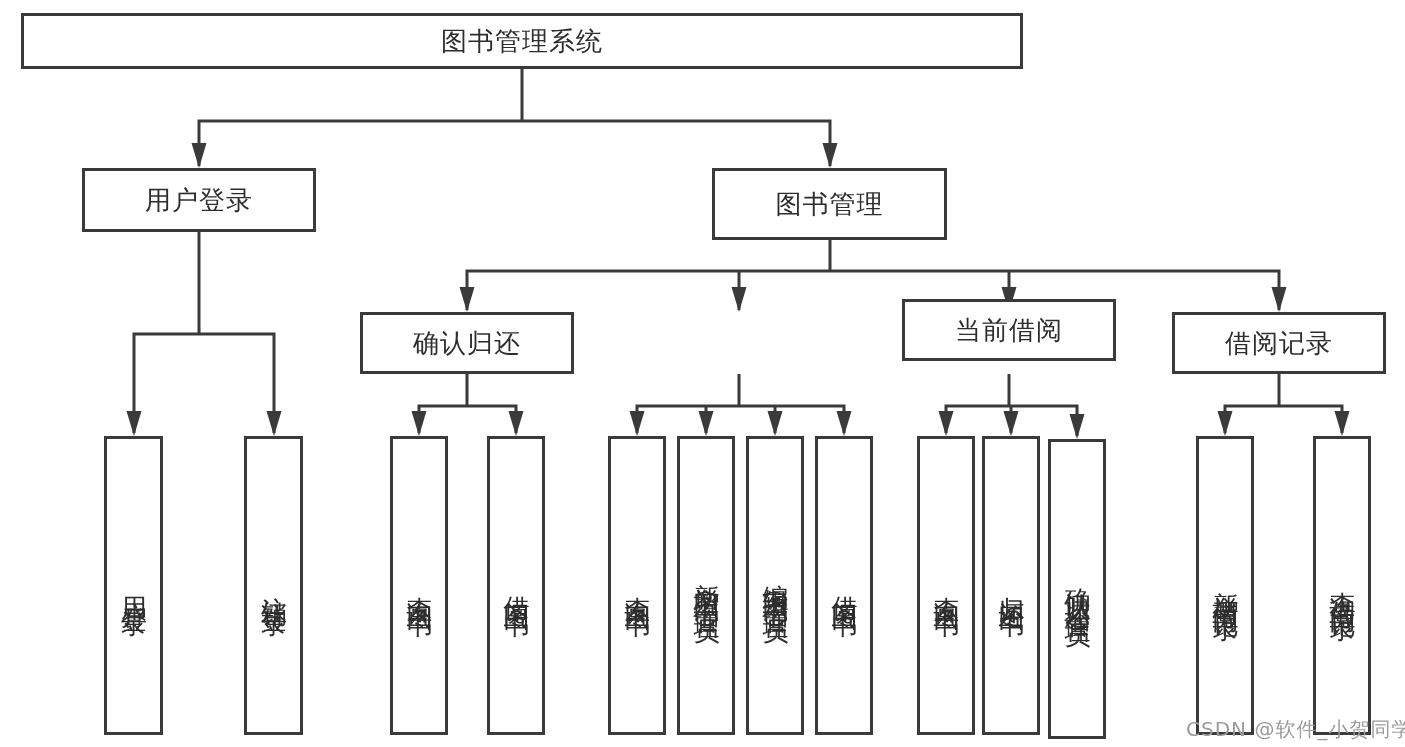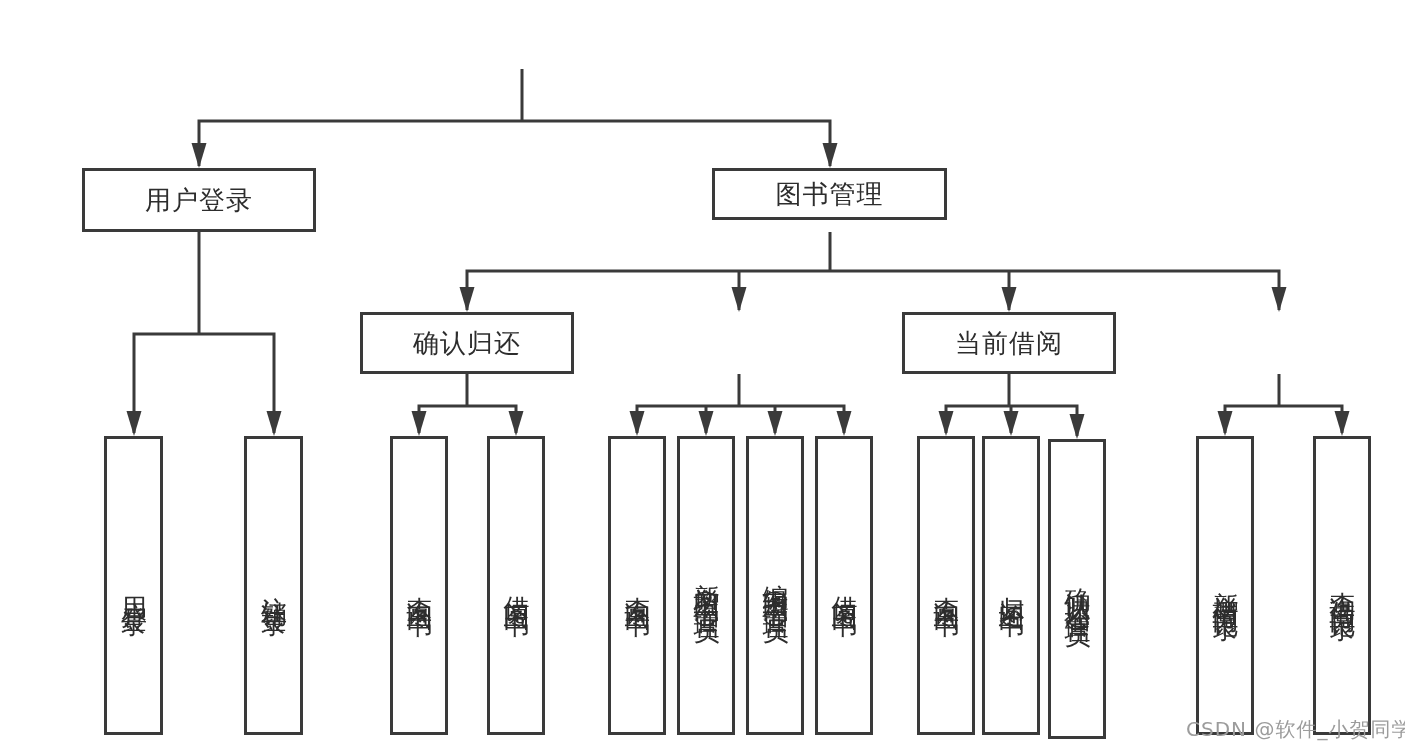--- a/index.html
+++ b/index.html
@@ -33,24 +33,24 @@
     text-orientation: mixed;
     font-size: 26px;
     letter-spacing: 5px;
     color: #2d2d2d;
     line-height: 1.15;
     white-space: nowrap;
   }
   
   .n-root   { left: 21px;   top: 13px;  width: 1002px; height: 56px; }
   .n-ulogin { left: 82px;   top: 168px; width: 234px;  height: 64px; }
-  .n-bmgmt  { left: 712px;  top: 168px; width: 235px;  height: 52px; }
+  .n-bmgmt  { left: 712px;  top: 168px; width: 235px;  height: 72px; }
   .n-rec    { left: 360px;  top: 312px; width: 214px;  height: 62px; }
   .n-borrow { left: 630px;  top: 312px; width: 218px;  height: 62px; }
-  .n-cur    { left: 902px;  top: 312px; width: 214px;  height: 62px; }
+  .n-cur    { left: 902px;  top: 299px; width: 214px;  height: 62px; }
   .n-recd   { left: 1172px; top: 312px; width: 214px;  height: 62px; }
   .leaf     { top: 436px; width: 59px; height: 299px; }
   .l-ulogin  { left: 104px; }
   .l-logout  { left: 244px; }
   .l-recq    { left: 390px; width: 58px; }
   .l-recb    { left: 487px; width: 58px; }
   .l-bbq     { left: 608px; width: 58px; }
   .l-bbadd   { left: 677px; width: 58px; }
   .l-bbedit  { left: 746px; width: 58px; }
   .l-bbb     { left: 815px; width: 58px; }
@@ -100,33 +100,39 @@
       <polygon points="767.5,411 782.5,411 775,436"></polygon>
       <polygon points="836.5,411 851.5,411 844,436"></polygon>
       <polygon points="938.5,411 953.5,411 946,436"></polygon>
       <polygon points="1003.5,411 1018.5,411 1011,436"></polygon>
       <polygon points="1069.5,414 1084.5,414 1077,439"></polygon>
       <polygon points="1217.5,411 1232.5,411 1225,436"></polygon>
       <polygon points="1334.5,411 1349.5,411 1342,436"></polygon>
     </g>
   </svg>
 
+  <div class="box n-root">
+    <span class="h-label">图书管理系统</span>
+  </div>
 
   <div class="box n-ulogin">
     <span class="h-label">用户登录</span>
   </div>
   <div class="box n-bmgmt">
     <span class="h-label">图书管理</span>
   </div>
 
   <div class="box n-rec">
     <span class="h-label">确认归还</span>
   </div>
   <div class="box n-cur">
     <span class="h-label">当前借阅</span>
+  </div>
+  <div class="box n-recd">
+    <span class="h-label">借阅记录</span>
   </div>
 
   <div class="box leaf l-ulogin">
     <span class="v-label">用户登录</span>
   </div>
   <div class="box leaf l-logout">
     <span class="v-label">注销登录</span>
   </div>
 
   <div class="box leaf l-recq">

